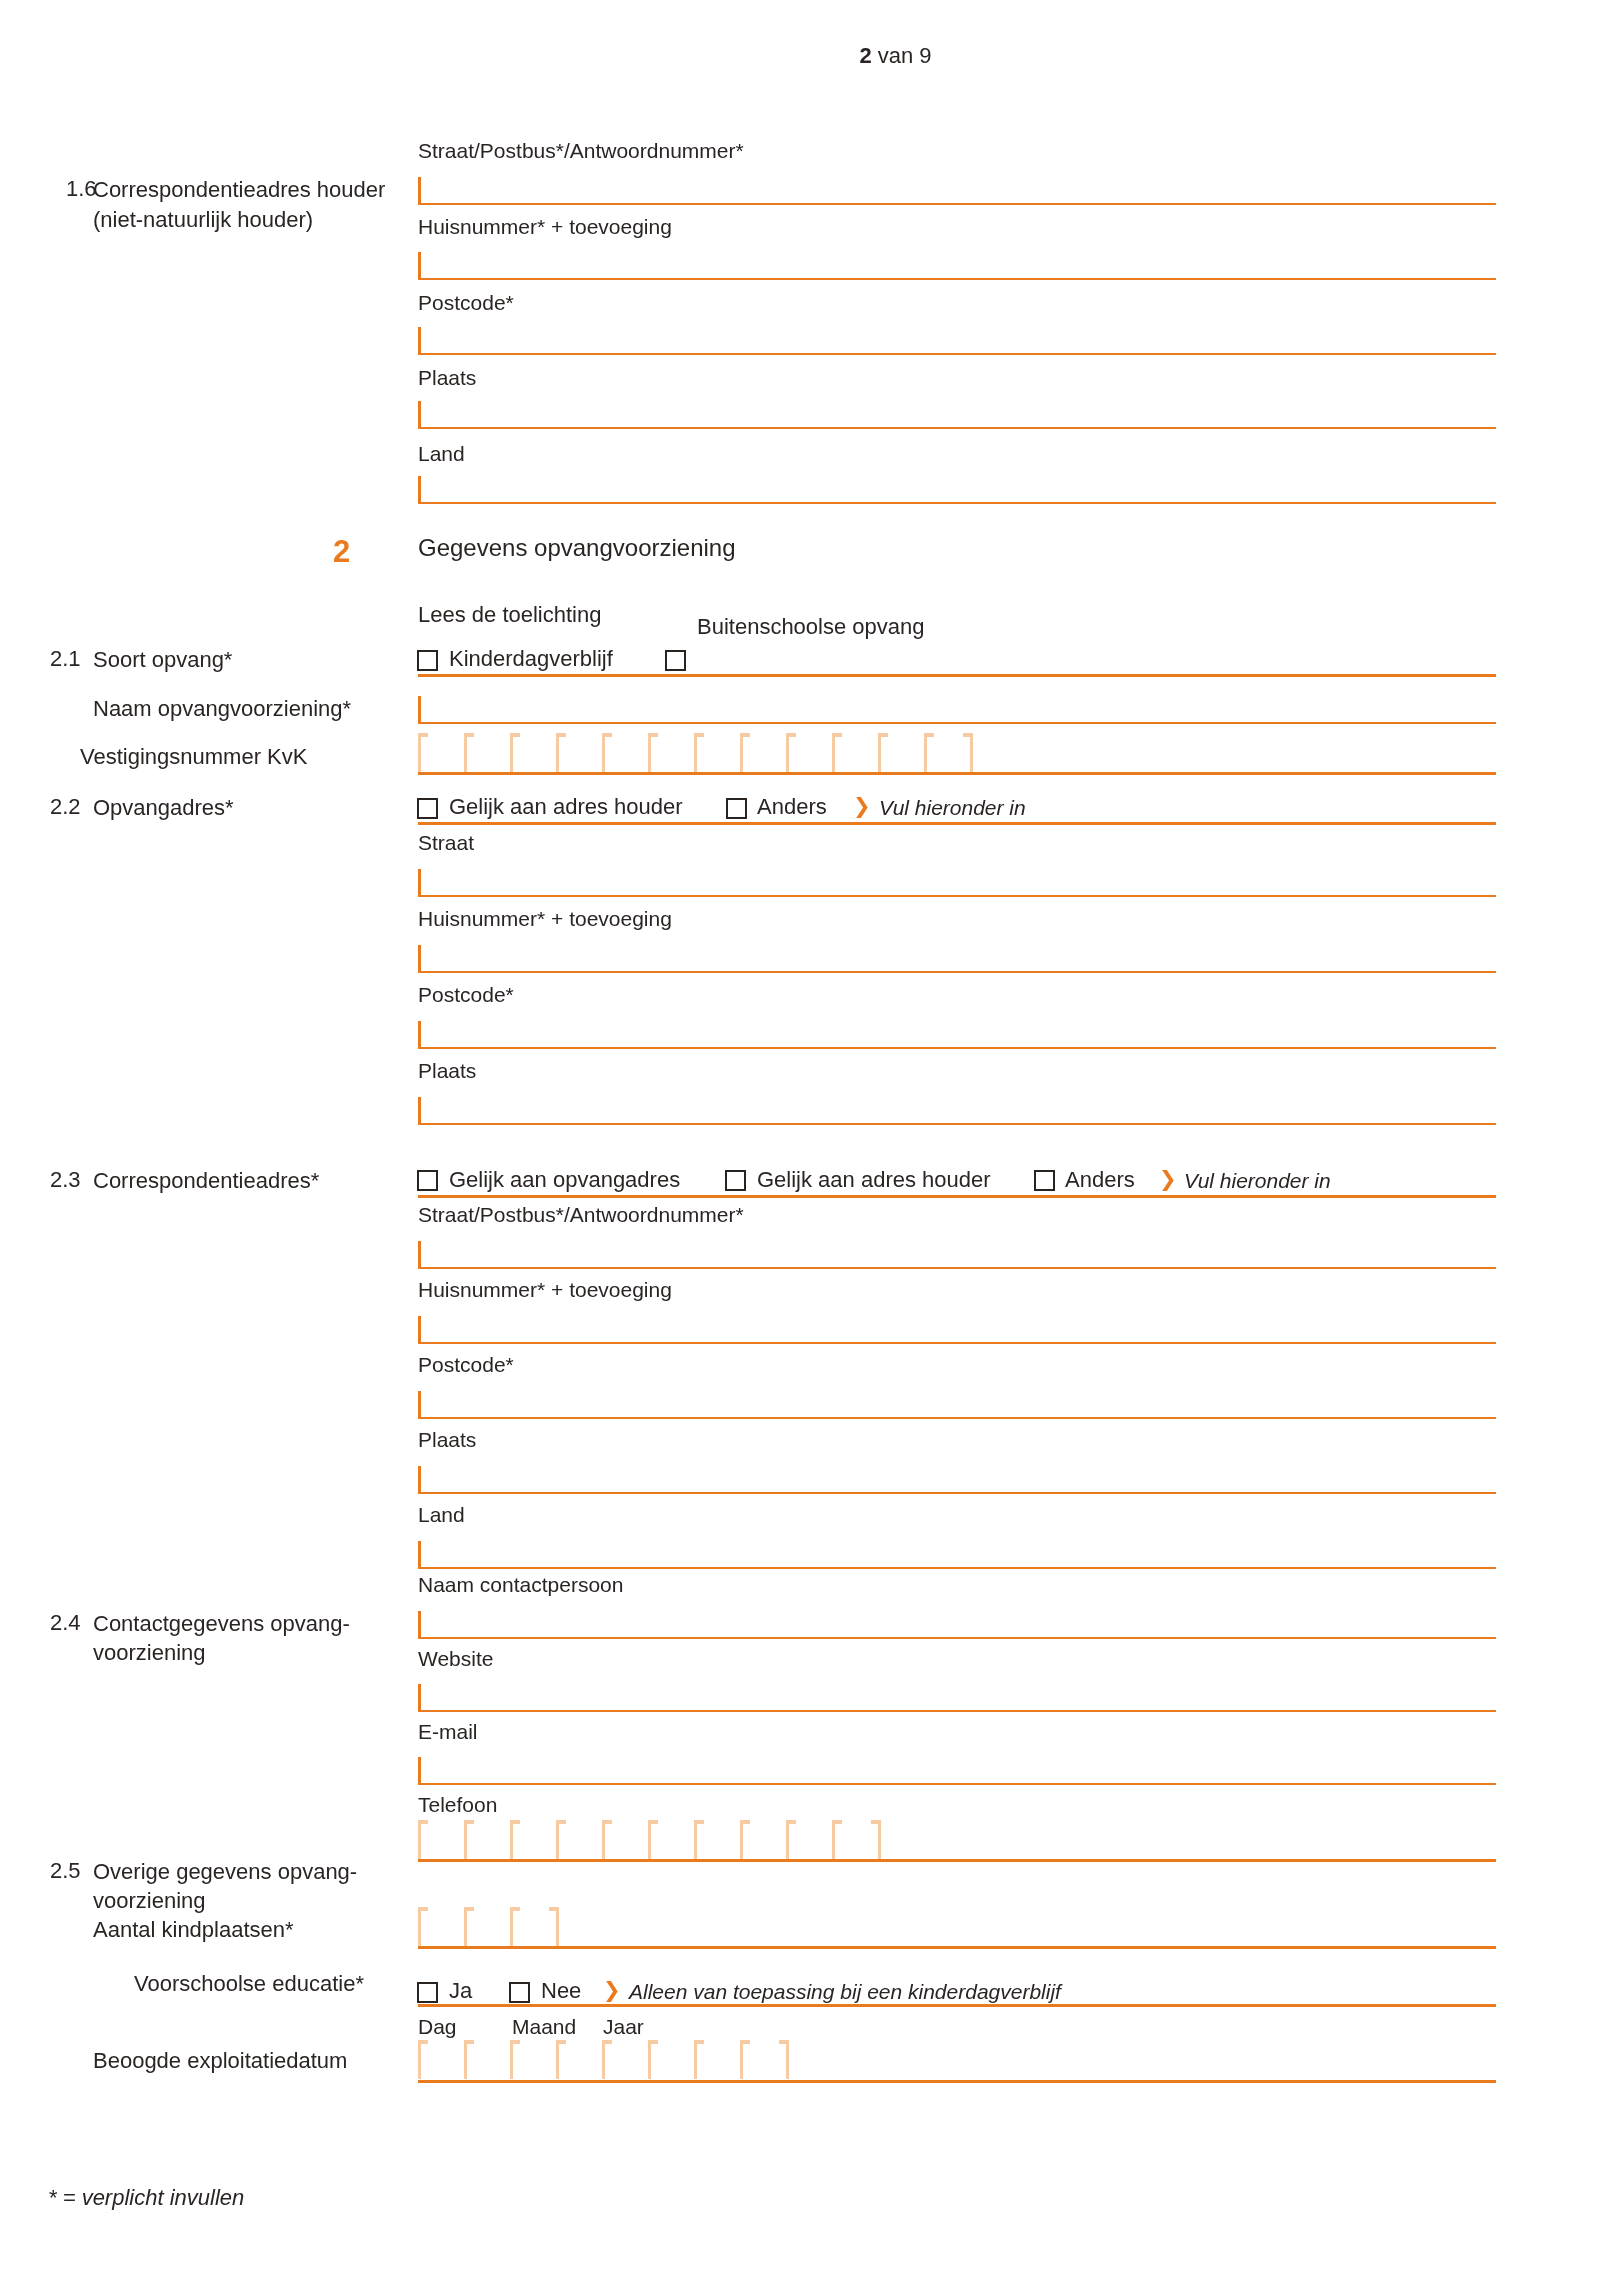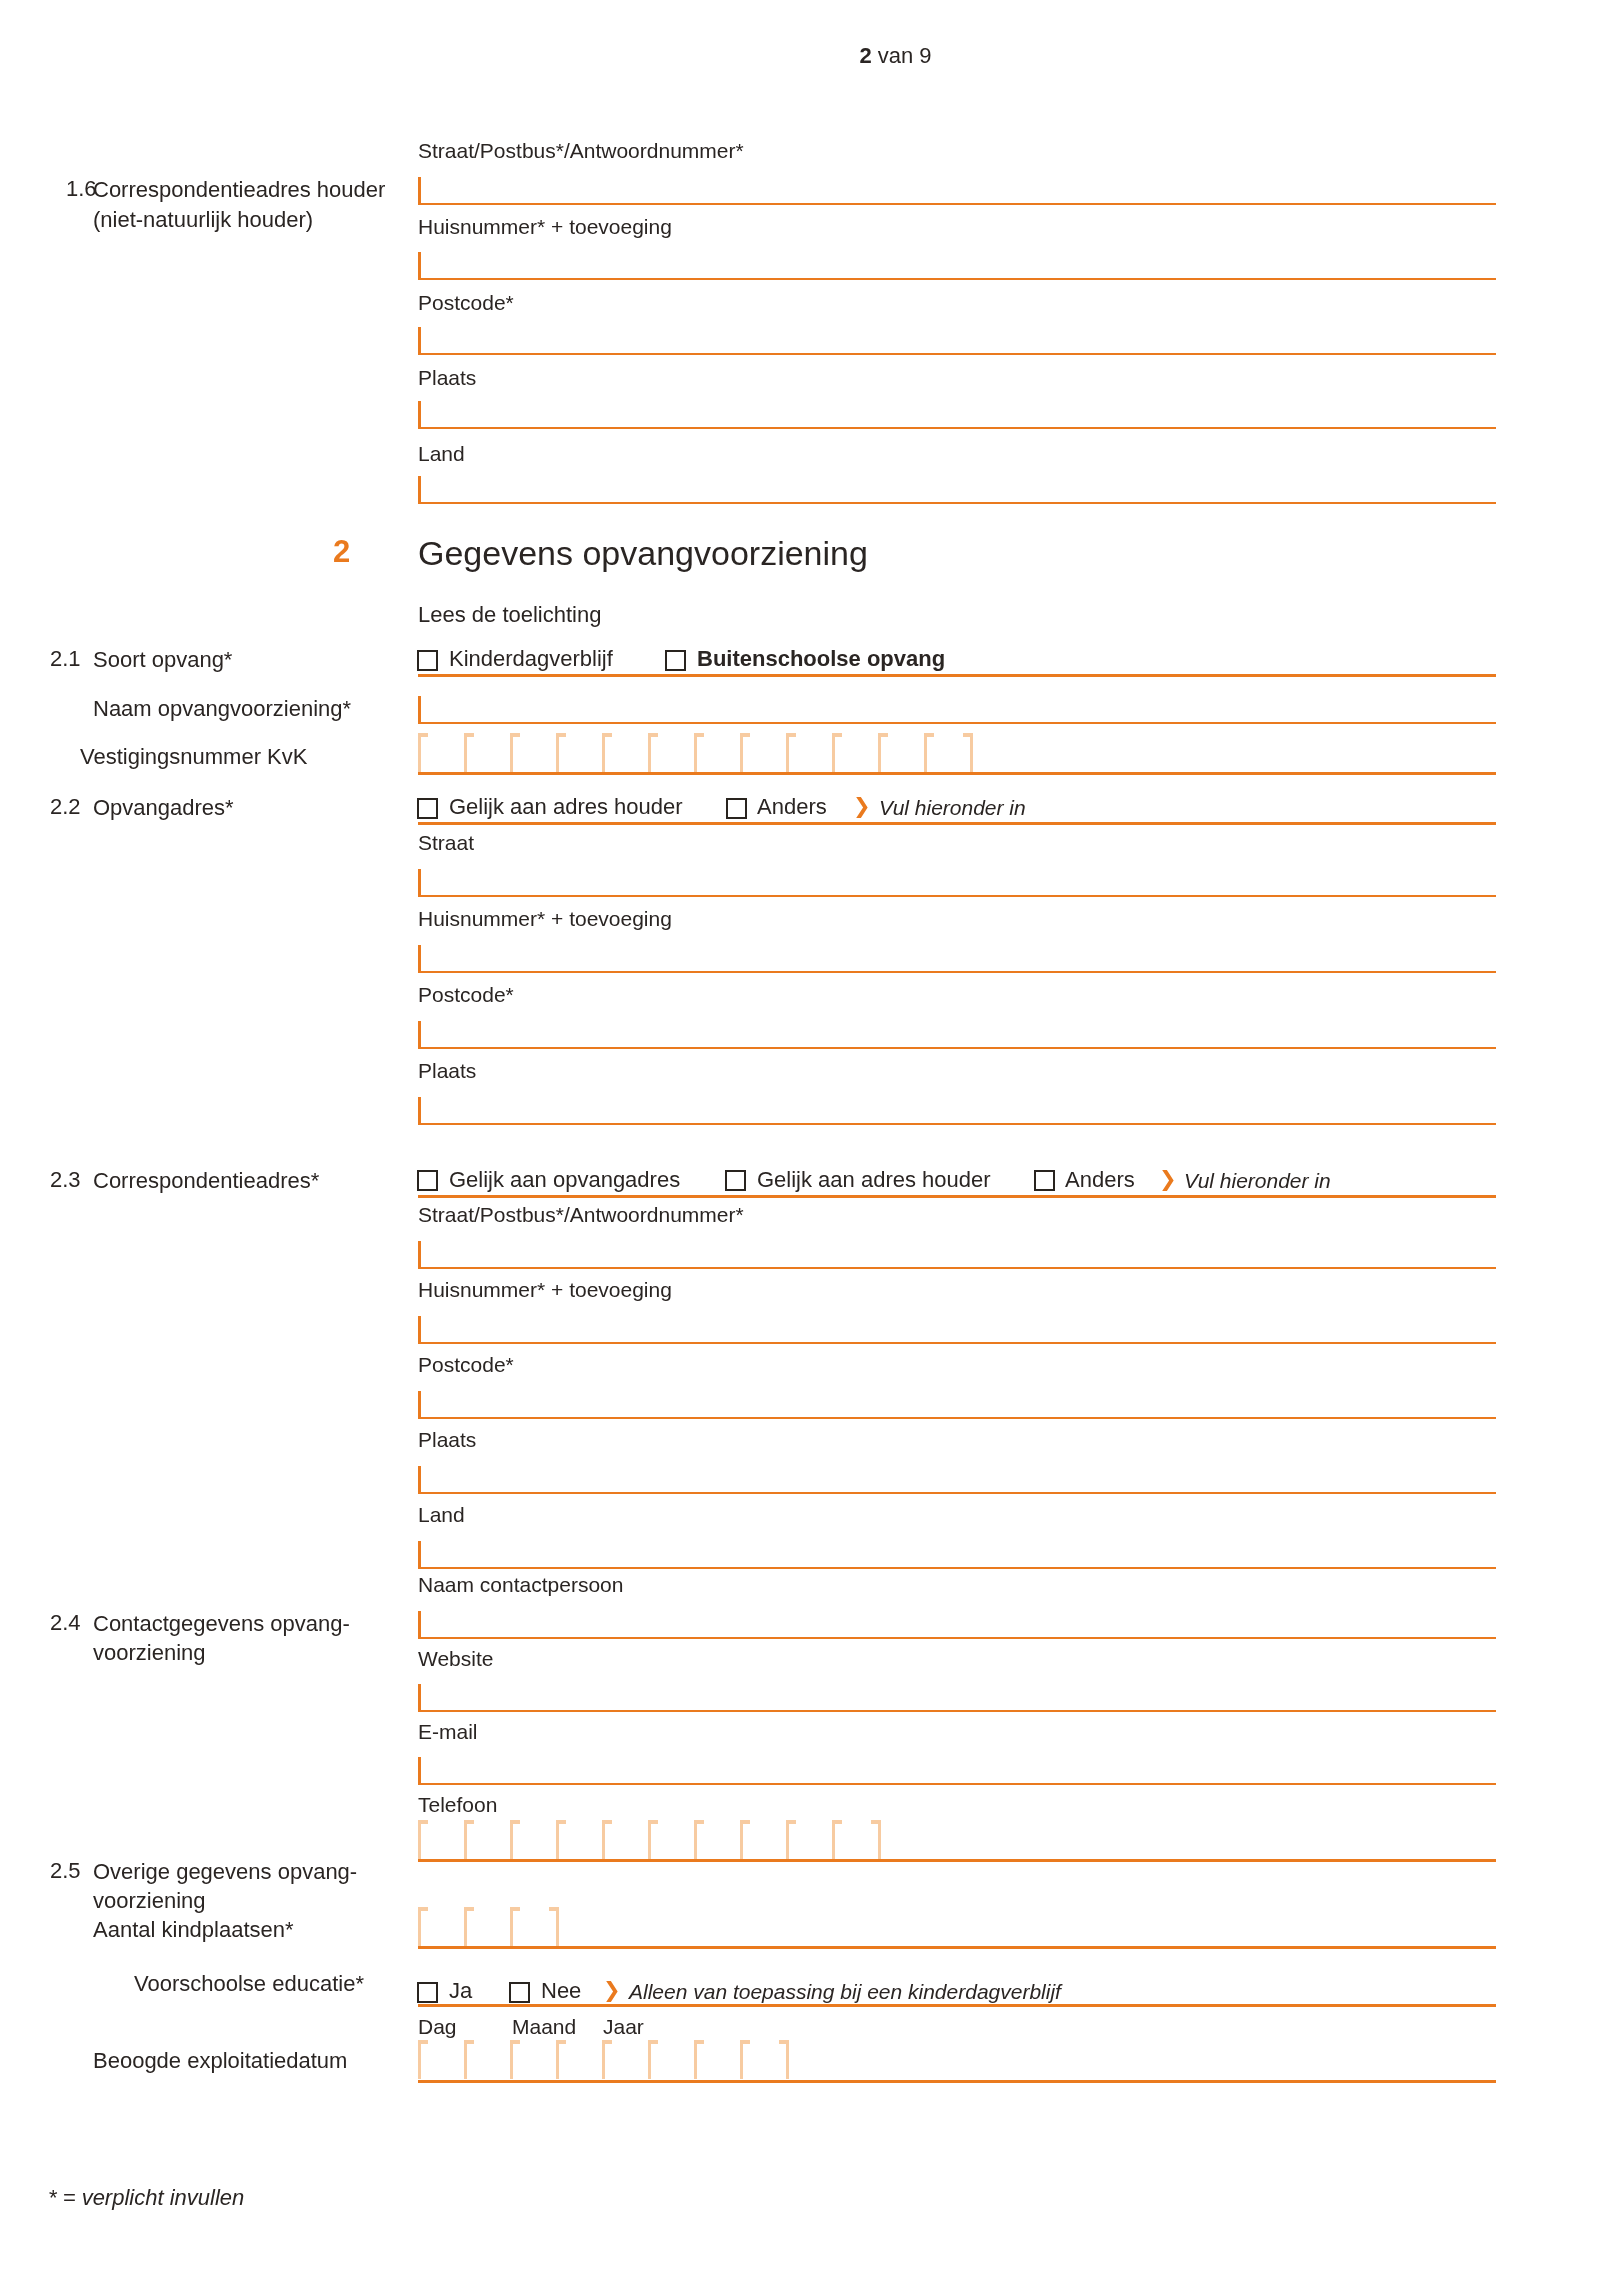--- a/index.html
+++ b/index.html
@@ -5,21 +5,21 @@
   html,body{margin:0;padding:0;background:#fff;}
   .page{position:relative;width:1619px;height:2291px;background:#ffffff;overflow:hidden;
         font-family:"Liberation Sans","DejaVu Sans",sans-serif;color:var(--ink,#2a2523);}
   .abs{position:absolute;}
   .pagenum{font-size:22px;width:183px;text-align:center;}
   .pagenum b{font-weight:700;}
   .qnum{font-size:22px;}
   .qlabel{font-size:22px;line-height:1.25;}
   .flabel{font-size:21px;}
   .secnum{font-size:31px;font-weight:700;color:var(--accent,#ea7a1e);}
-  .sectitle{font-size:34px;font-weight:400;}
+  .sectitle{font-size:24px;font-weight:400;}
   .subtitle{font-size:22px;}
   .input-area{width:1078px;height:30px;border-bottom:2.7px solid var(--accent,#ea7a1e);}
   .tick{position:absolute;left:0;bottom:0;width:2.7px;height:25.6px;background:var(--accent,#ea7a1e);}
   .uline{width:1078px;height:2.7px;background:var(--accent,#ea7a1e);}
   .cb{width:17.4px;height:17.4px;border:2.7px solid #29241f;background:#fff;}
   .opt{font-size:22px;}
   .hint{font-size:21px;font-style:italic;}
   .arrow{font-size:21px;font-weight:700;color:var(--accent,#ea7a1e);font-family:"DejaVu Sans",sans-serif;}
   .comb{display:flex;height:39px;}
   .comb-cell{width:46px;position:relative;}
@@ -67,21 +67,21 @@
 
   <div class="abs secnum" style="left:333px;top:534px;">2</div>
   <div class="abs sectitle" style="left:418px;top:534px;">Gegevens opvangvoorziening</div>
   <div class="abs subtitle" style="left:418px;top:602px;">Lees de toelichting</div>
 
   <div class="abs qnum" style="left:50px;top:646px;">2.1</div>
   <div class="abs qlabel" style="left:93px;top:646px;">Soort opvang*</div>
   <div class="abs cb" style="left:417px;top:650px;"></div>
   <div class="abs opt" style="left:449px;top:646px;">Kinderdagverblijf</div>
   <div class="abs cb" style="left:665px;top:650px;"></div>
-  <div class="abs opt" style="left:697px;top:646px;font-weight:bold;">Buitenschoolse opvang</div>
+  <div class="abs opt" style="left:697px;top:614px;">Buitenschoolse opvang</div>
   <div class="abs uline" style="left:418px;top:674px;"></div>
 
   <div class="abs qlabel" style="left:93px;top:695px;">Naam opvangvoorziening*</div>
   <div class="abs input-area" style="left:418px;top:692px;">
       <span class="tick"></span>
     </div>
 
   <div class="abs qlabel" style="left:80px;top:743px;">Vestigingsnummer KvK</div>
   <div class="abs uline" style="left:418px;top:772px;"></div>
   <div class="abs comb" style="left:418px;top:733px;">

